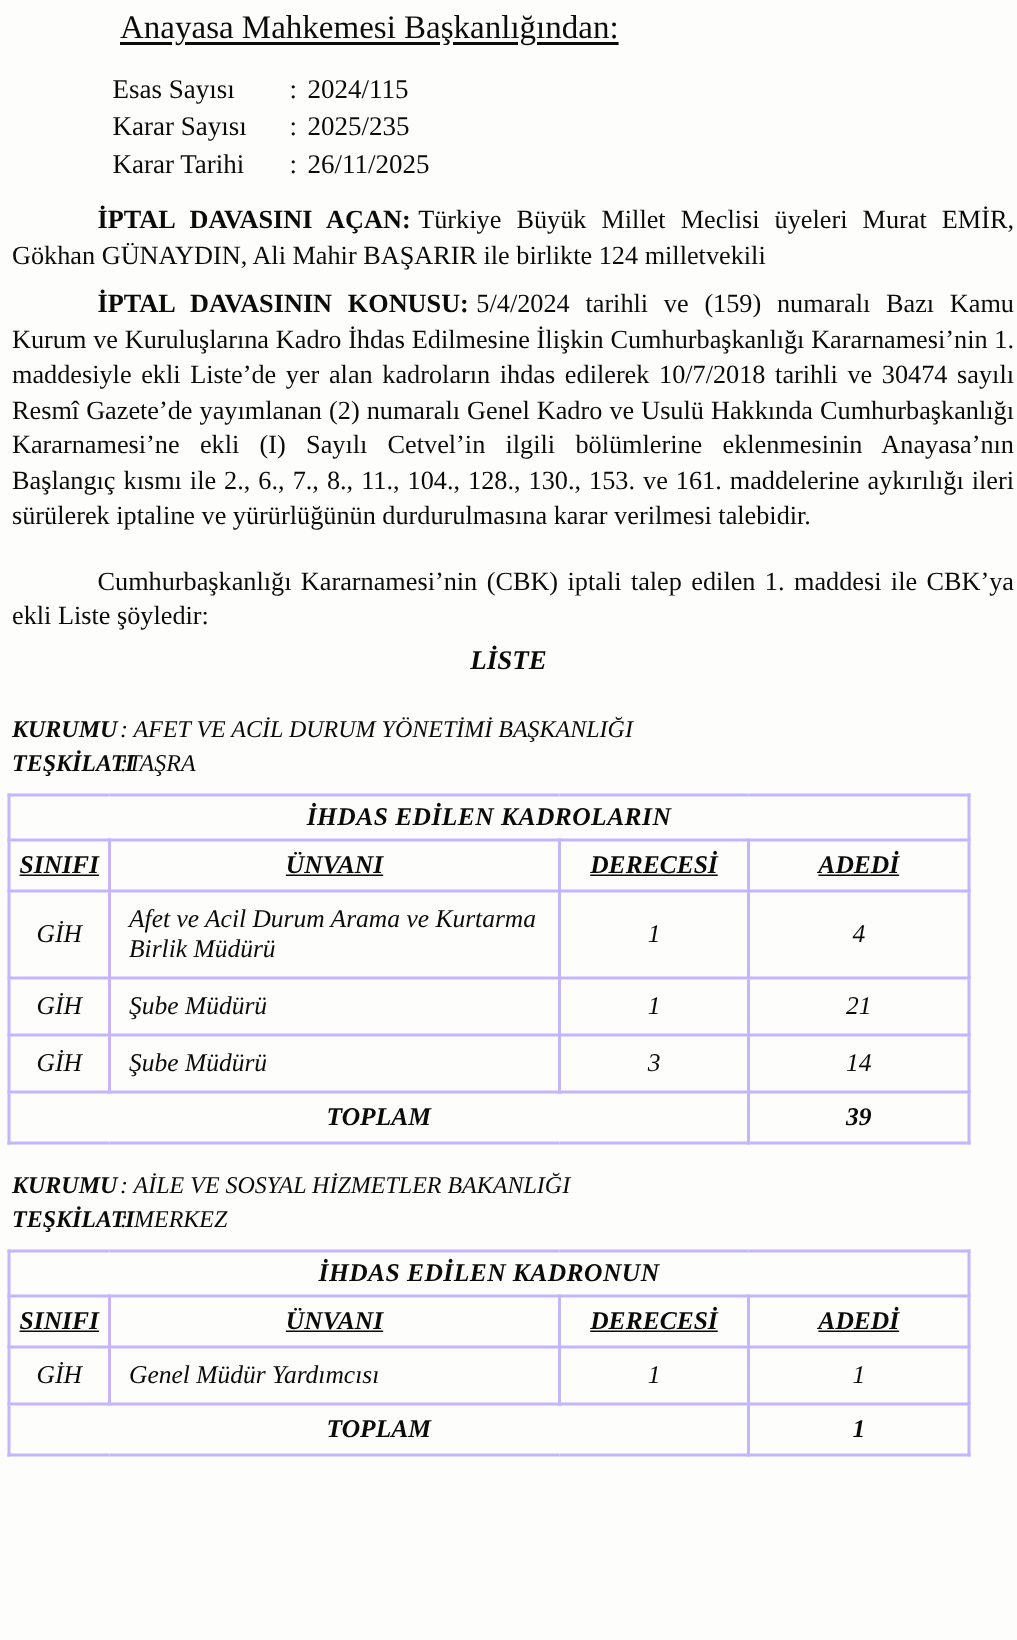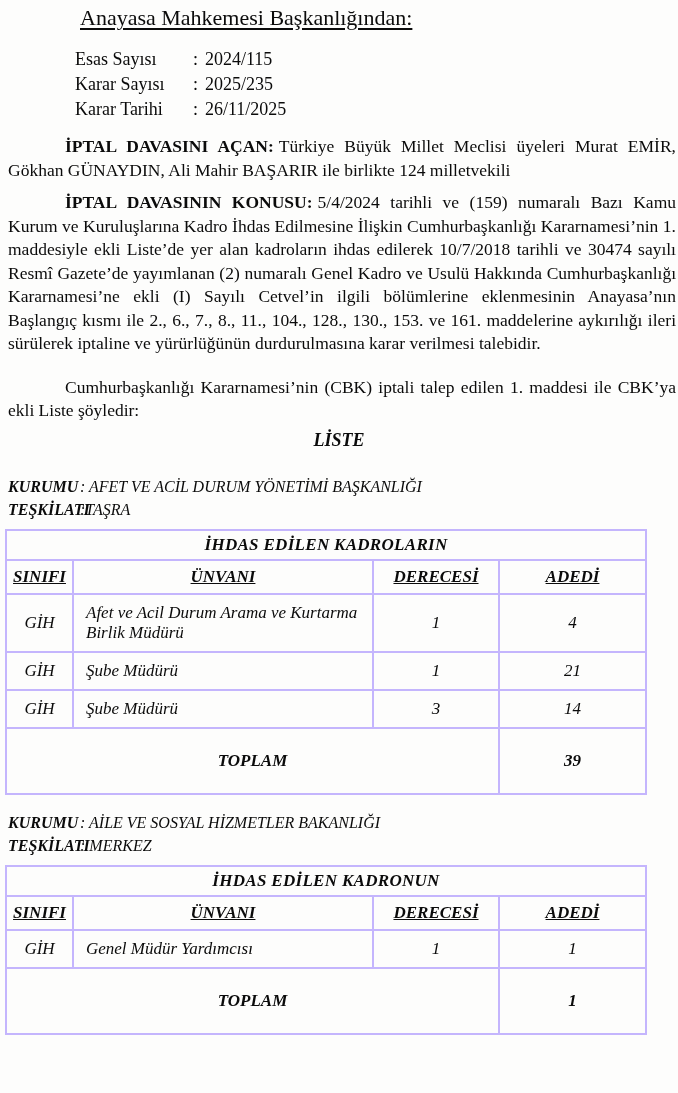--- a/index.html
+++ b/index.html
@@ -95,21 +95,21 @@
     vertical-align:middle;
   }
   .kadro-table .caption{
     font-weight:bold;
     padding:4px 4px;
     letter-spacing:.3px;
   }
   .kadro-table th{font-weight:bold;padding:6px 4px;text-decoration:underline;}
   .kadro-table td.unvan{text-align:left;padding-left:12px;padding-right:8px;}
   .kadro-table td.data{padding-top:8px;padding-bottom:8px;}
-  .kadro-table .total-label,.kadro-table .total-value{font-weight:bold;padding:22px 4px;}
+  .kadro-table .total-label,.kadro-table .total-value{font-weight:bold;padding:6px 4px;}
 </style>
 </head>
 <body>
 
 <div class="page">
 
   <div>
     <span class="doc-title">Anayasa Mahkemesi Başkanlığından:</span>
   </div>
 

